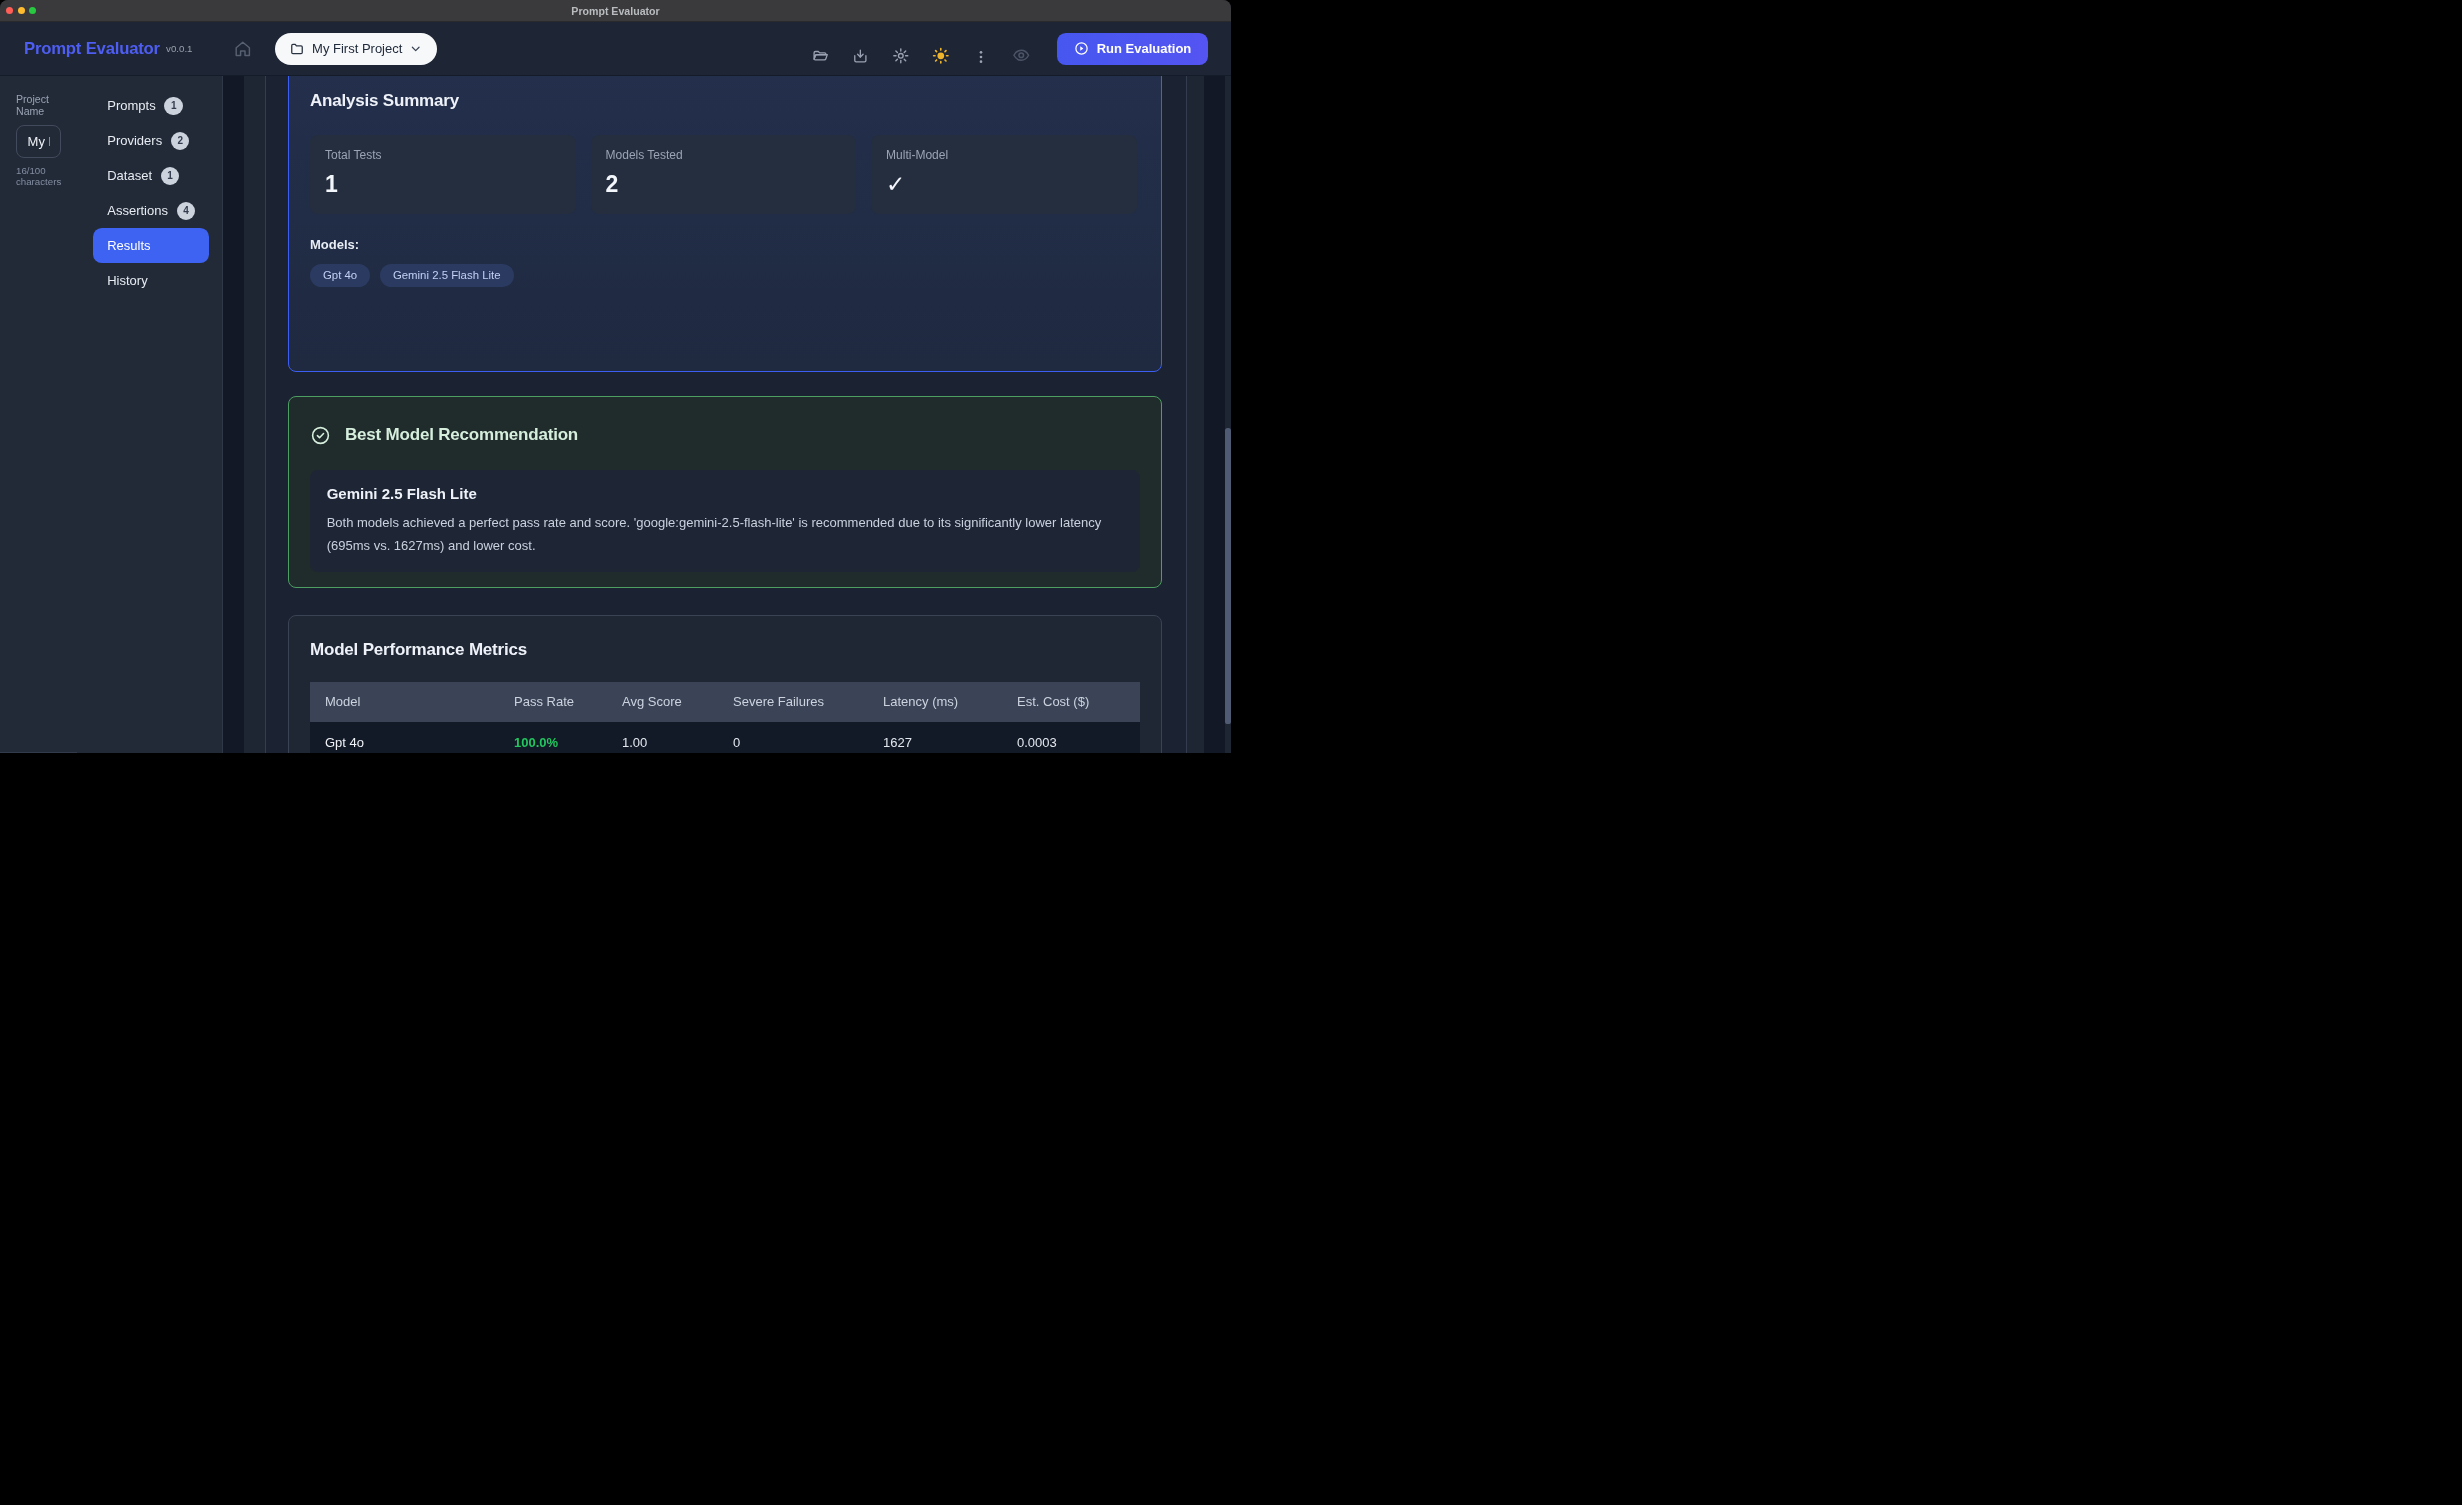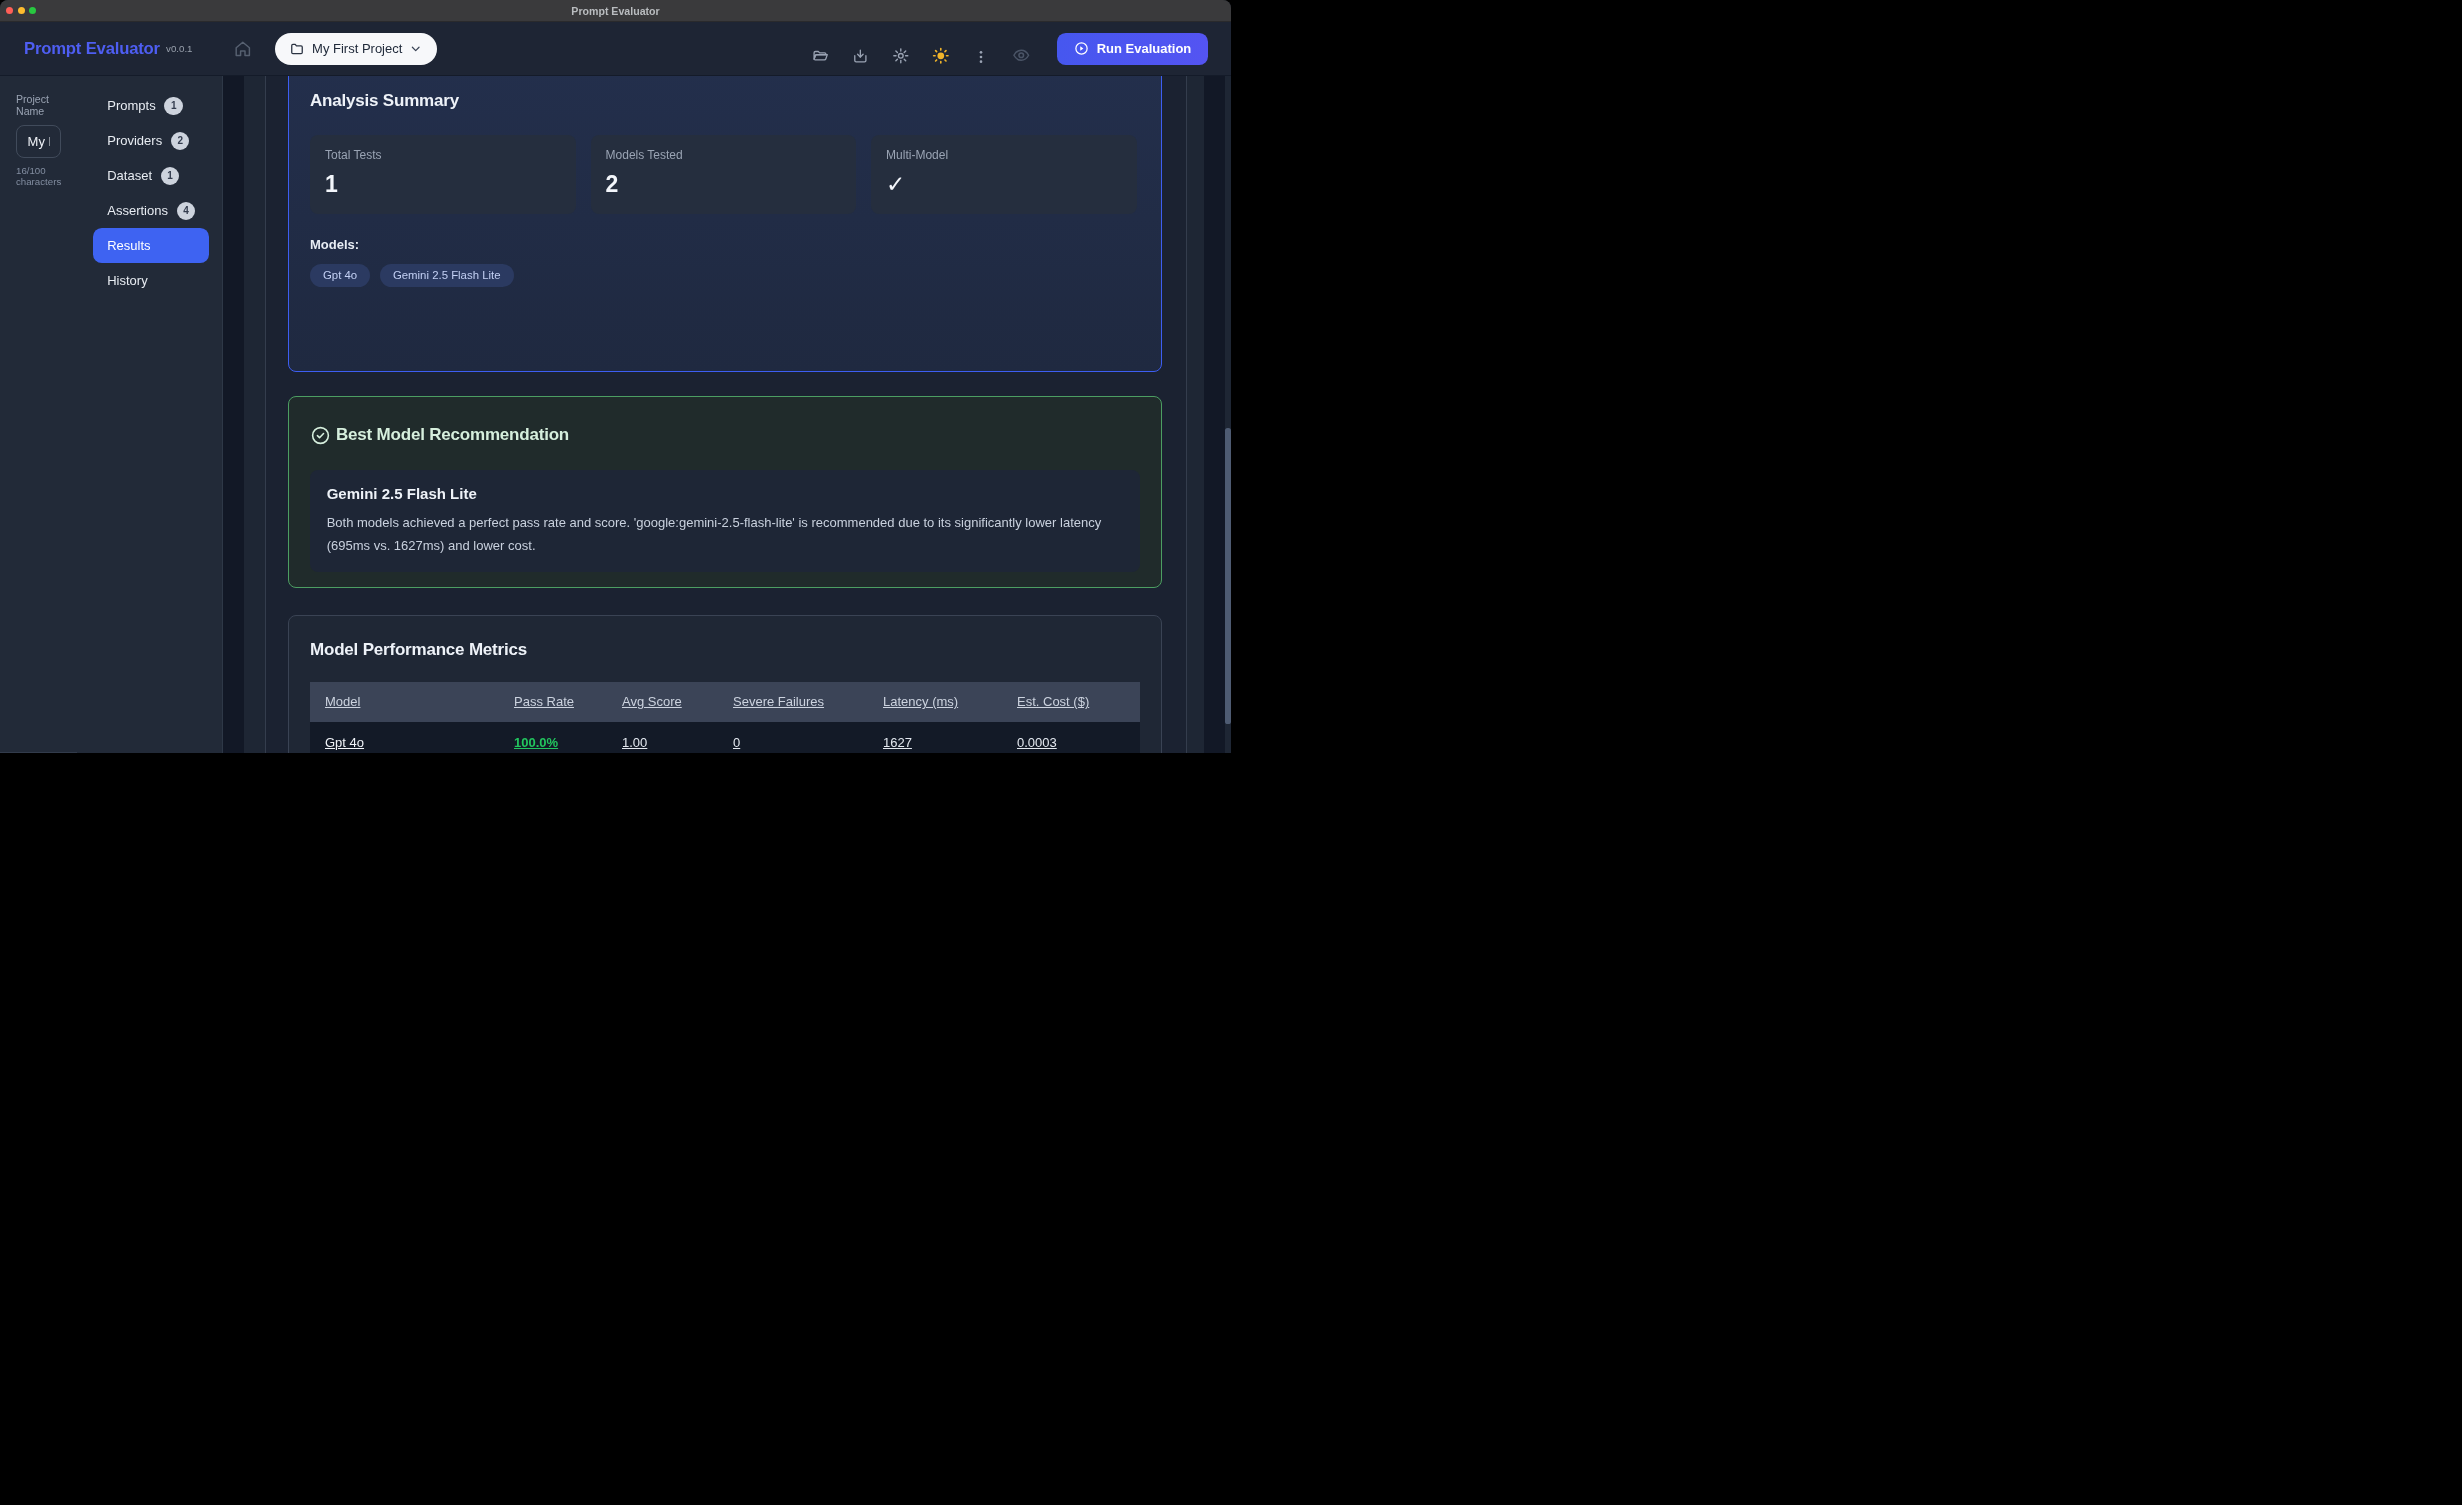--- a/index.html
+++ b/index.html
@@ -67,37 +67,37 @@
   .stat-tile { flex:1; height:79px; background:#252e3e; border-radius:8px; padding:13px 15px; }
   .stat-label { font-size:12px; color:#9aa4b4; }
   .stat-value { font-size:23px; font-weight:700; color:#f3f6fb; margin-top:8.8px; }
   .models-label { font-size:13px; font-weight:600; color:#e8edf4; margin-top:23px; }
   .chips { display:flex; gap:9.7px; margin-top:11.4px; }
   .chip { height:23px; border-radius:11.4px; background:#2b3a61; color:#c3d0f4;
     font-size:11.4px; display:inline-flex; align-items:center; padding:0 13px; }
 
   .card-green { margin-top:24px; border:0.9px solid #4c9e62; background:#202b2b;
     padding:0 21px 20px 21px; height:192px; }
-  .rec-head { display:flex; align-items:center; gap:5px; margin-top:28px; }
+  .rec-head { display:flex; align-items:center; gap:14px; margin-top:28px; }
   .rec-head h2 { color:#d6efdd; }
   .rec-panel { margin-top:24px; background:#1e2636; border-radius:8px; padding:15px 16.7px; }
   .rec-model { font-size:15px; font-weight:700; color:#eef2f8; }
   .rec-desc { font-size:13px; color:#c9d1de; line-height:23px; margin-top:8.8px; max-width:791px; }
 
   .card-gray { margin-top:27px; border:0.9px solid #3a4354; background:#1f2735;
     padding:0 21px 19.3px 21px; height:208px; }
   .card-gray h2 { margin-top:24px; }
   .ptable { margin-top:22px; }
   .trow { display:grid; grid-template-columns:189px 108px 111px 150px 134px 1fr;
     padding-left:15px; align-items:center; }
   .trow.thead { height:40px; background:#3b4457; }
   .trow.thead .tcell { font-size:13px; color:#ccd3df; font-weight:400; }
   .trow.tbody { height:42px; }
   .trow.tbody.odd { background:#131a27; }
-  .tcell { font-size:13px; color:#e3e8ef;text-decoration:underline; }
+  .tcell { font-size:13px; color:#e3e8ef; }
   .tcell.model { font-weight:400; color:#f0f3f8; }
   .tcell.pass { color:#22c55e; font-weight:700; }
 
   svg { display:block; }
 </style>
 </head>
 <body>
 
 <div class="window">
 

